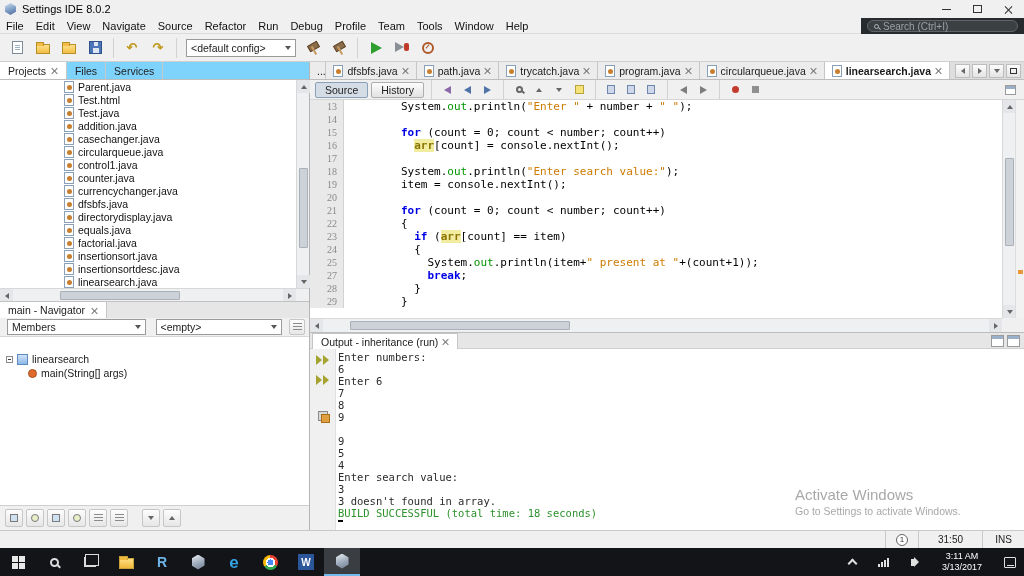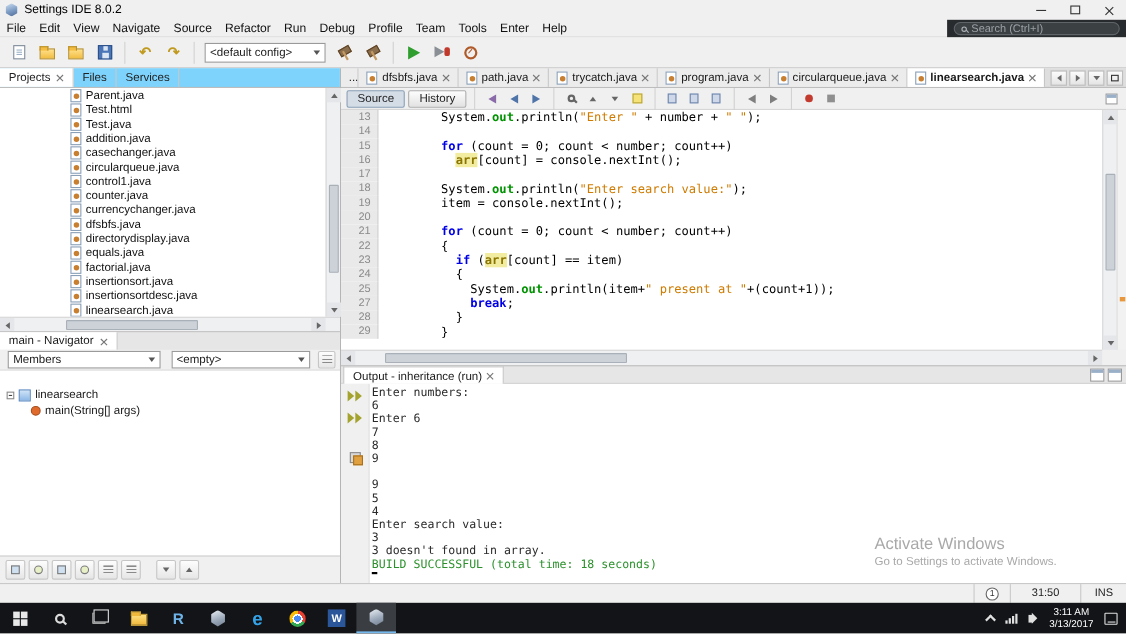--- a/index.html
+++ b/index.html
@@ -112,26 +112,26 @@
   .mag2{width:7px;height:7px;border:2px solid #666;border-radius:50%;position:relative}
   .mag2::after{content:"";position:absolute;width:4px;height:2px;background:#666;transform:rotate(45deg);right:-4px;bottom:-2px}
   .flagsq{width:8px;height:9px;background:#cfd8e8;border:1px solid #6e86ad}
   .dot-red{width:7px;height:7px;border-radius:50%;background:#c23b2e}
   .sq-gray{width:7px;height:7px;background:#8f8f8f}
   .hl-sq{width:9px;height:9px;background:#f5e37a;border:1px solid #b7a43c}
 
   
   #codearea{left:310px;top:100px;width:692px;height:218px;background:#fff;overflow:hidden}
   .code-line{display:flex;height:13px}
-  .gut{flex:0 0 34px;background:#e9e9e9;border-right:1px solid #d2d2d2;color:#8a8a8a;text-align:right;padding-right:6px;font-family:Liberation Sans, sans-serif;font-size:10px;line-height:13px}
+  .gut{flex:0 0 34px;background:#e9e9e9;border-right:1px solid #d2d2d2;color:#8a8a8a;text-align:right;padding-right:6px;font-family:Liberation Serif, serif;font-size:10px;line-height:13px}
   .ct{white-space:pre;padding-left:4px;font-family:"DejaVu Sans Mono",monospace;font-size:11px;line-height:13px}
   .tok-p{color:#000}
   .tok-k{color:#0000e6;font-weight:bold}
   .tok-s{color:#ce7b00}
-  .tok-f{color:#009300;font-weight:bold}
+  .tok-f{color:#009300;font-weight:normal}
   .tok-h{color:#8a7500;background:#f2eca0;font-weight:bold}
   #evscroll{left:1002px;top:100px;width:13px;height:218px}
   #estripe{left:1015px;top:100px;width:9px;height:218px;background:#f2f2f2;border-left:1px solid #ddd}
   .stripe-mark{position:absolute;left:2px;width:5px;height:4px;background:#e8973d}
   #ehscroll{left:310px;top:318px;width:692px;height:14px}
 
   
   #oheader{left:310px;top:332px;width:714px;height:17px;background:#e6e6e6;border-top:1px solid #bdbdbd;border-bottom:1px solid #cfcfcf}
   .otab{position:absolute;left:2px;top:0;height:16px;background:#fff;border:1px solid #c6c6c6;border-bottom:none;display:flex;align-items:center;gap:4px;padding:0 8px;font-size:10.5px}
   .octrl{position:absolute;right:4px;top:2px;display:flex;gap:3px}
@@ -166,21 +166,21 @@
   .ic-tv{width:12px;height:10px;border:1px solid #dcdcdc;position:relative}
   .ic-tv::after{content:"";position:absolute;right:-4px;top:-4px;width:12px;height:10px;border:1px solid #dcdcdc;background:#121417}
   .ic-exp{width:15px;height:11px;background:linear-gradient(#ffdf80,#f0b93c);border:1px solid #caa23a;position:relative;margin-top:2px}
   .ic-exp::before{content:"";position:absolute;top:-3px;left:-1px;width:7px;height:3px;background:#f0b93c;border:1px solid #caa23a;border-bottom:none}
   .ltr{font-weight:bold;line-height:1}
   .ltr-r{color:#6db3e8;font-size:14px}
   .ltr-e{color:#35a3e8;font-size:17px}
   .word-sq{width:16px;height:16px;background:#2b579a;color:#fff;font-size:10px;font-weight:bold;display:flex;align-items:center;justify-content:center}
   .ic-nb{width:13px;height:15px;background:linear-gradient(160deg,#e8edf3,#9aa7b8 55%,#6e7b8c);clip-path:polygon(50% 0,100% 27%,100% 73%,50% 100%,0 73%,0 27%)}
   .ic-chrome{width:15px;height:15px;border-radius:50%;background:radial-gradient(circle at 50% 50%,#4a8af4 0 3px,#fff 3px 4.6px,rgba(255,255,255,0) 4.6px),conic-gradient(#e94235 0 33%,#34a853 33% 66%,#fbbc05 66% 100%)}
-  #tray{margin-left:auto;display:flex;align-items:center;gap:10px;padding-right:8px}
+  #tray{margin-left:auto;display:flex;align-items:center;gap:22px;padding-right:8px}
   .ic-chev{width:7px;height:7px;border-left:2px solid #e0e0e0;border-top:2px solid #e0e0e0;transform:rotate(45deg);margin-top:3px}
   .ic-net{display:flex;align-items:flex-end;gap:1px}
   .ic-net i{display:block;width:2px;background:#e0e0e0}
   .ic-vol{position:relative;width:4px;height:7px;background:#e0e0e0;margin-right:5px}
   .ic-vol::after{content:"";position:absolute;left:3px;top:-2px;border-top:5px solid transparent;border-bottom:5px solid transparent;border-left:5px solid #e0e0e0}
   .clock{color:#fff;font-size:9px;line-height:11px;text-align:center}
   .ic-ac{width:12px;height:11px;border:1px solid #e0e0e0;border-radius:1px;position:relative}
   .ic-ac::after{content:"";position:absolute;left:2px;bottom:1px;width:7px;height:1px;background:#e0e0e0}
 
   
@@ -215,21 +215,21 @@
       <div class="menu-item">Edit</div>
       <div class="menu-item">View</div>
       <div class="menu-item">Navigate</div>
       <div class="menu-item">Source</div>
       <div class="menu-item">Refactor</div>
       <div class="menu-item">Run</div>
       <div class="menu-item">Debug</div>
       <div class="menu-item">Profile</div>
       <div class="menu-item">Team</div>
       <div class="menu-item">Tools</div>
-      <div class="menu-item">Enter</div>
+      <div class="menu-item">Window</div>
       <div class="menu-item">Help</div>
     </div>
   <div id="menusearch" class="abs" style="left:861px;top:18px;height:16px">
     <div class="searchbox">
       <span class="mag"></span>
       <span class="searchph">Search (Ctrl+I)</span>
     </div>
   </div>
 
   <div id="toolbar" class="abs">

